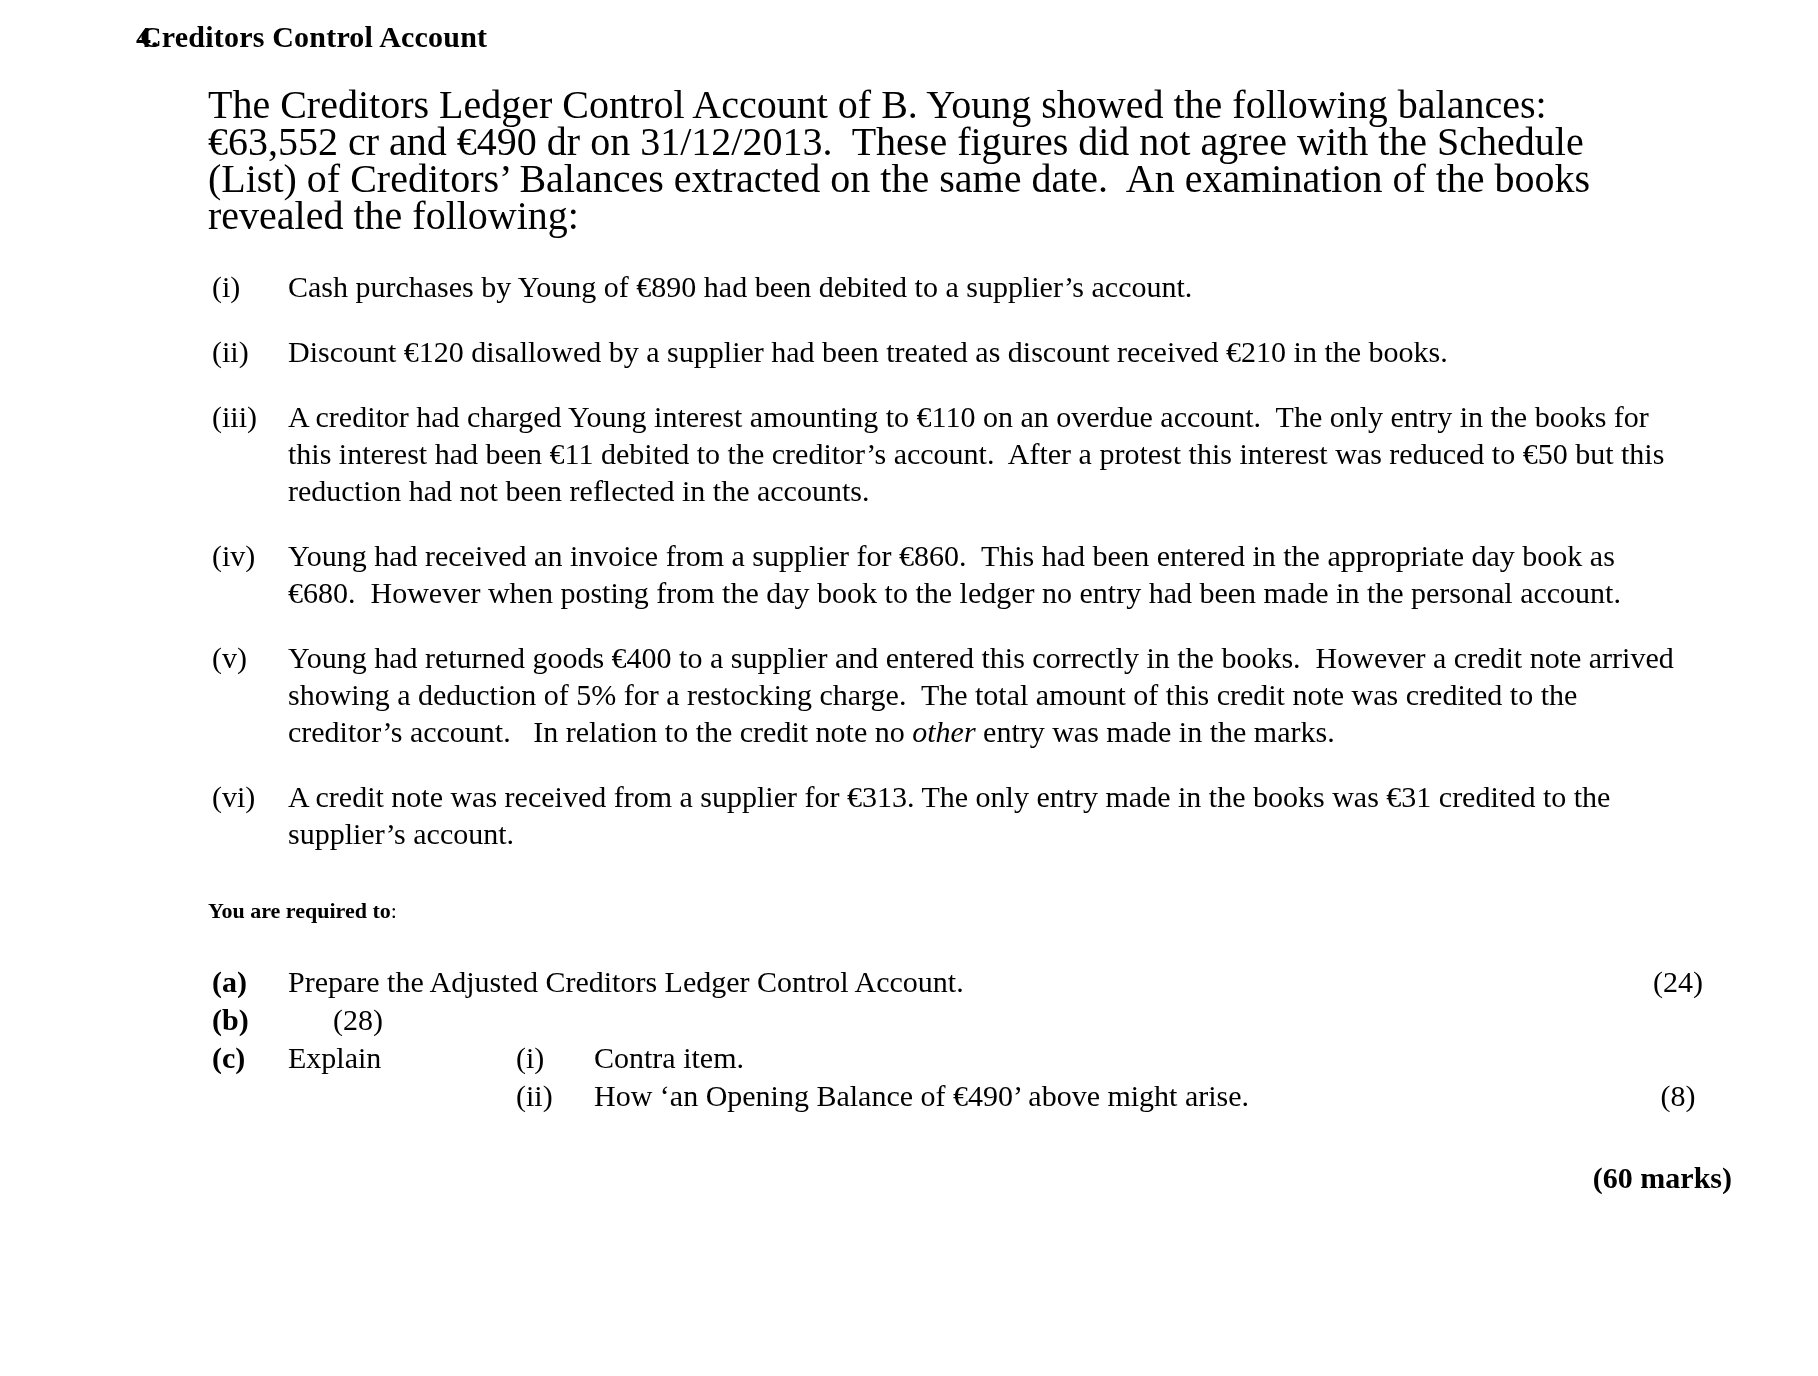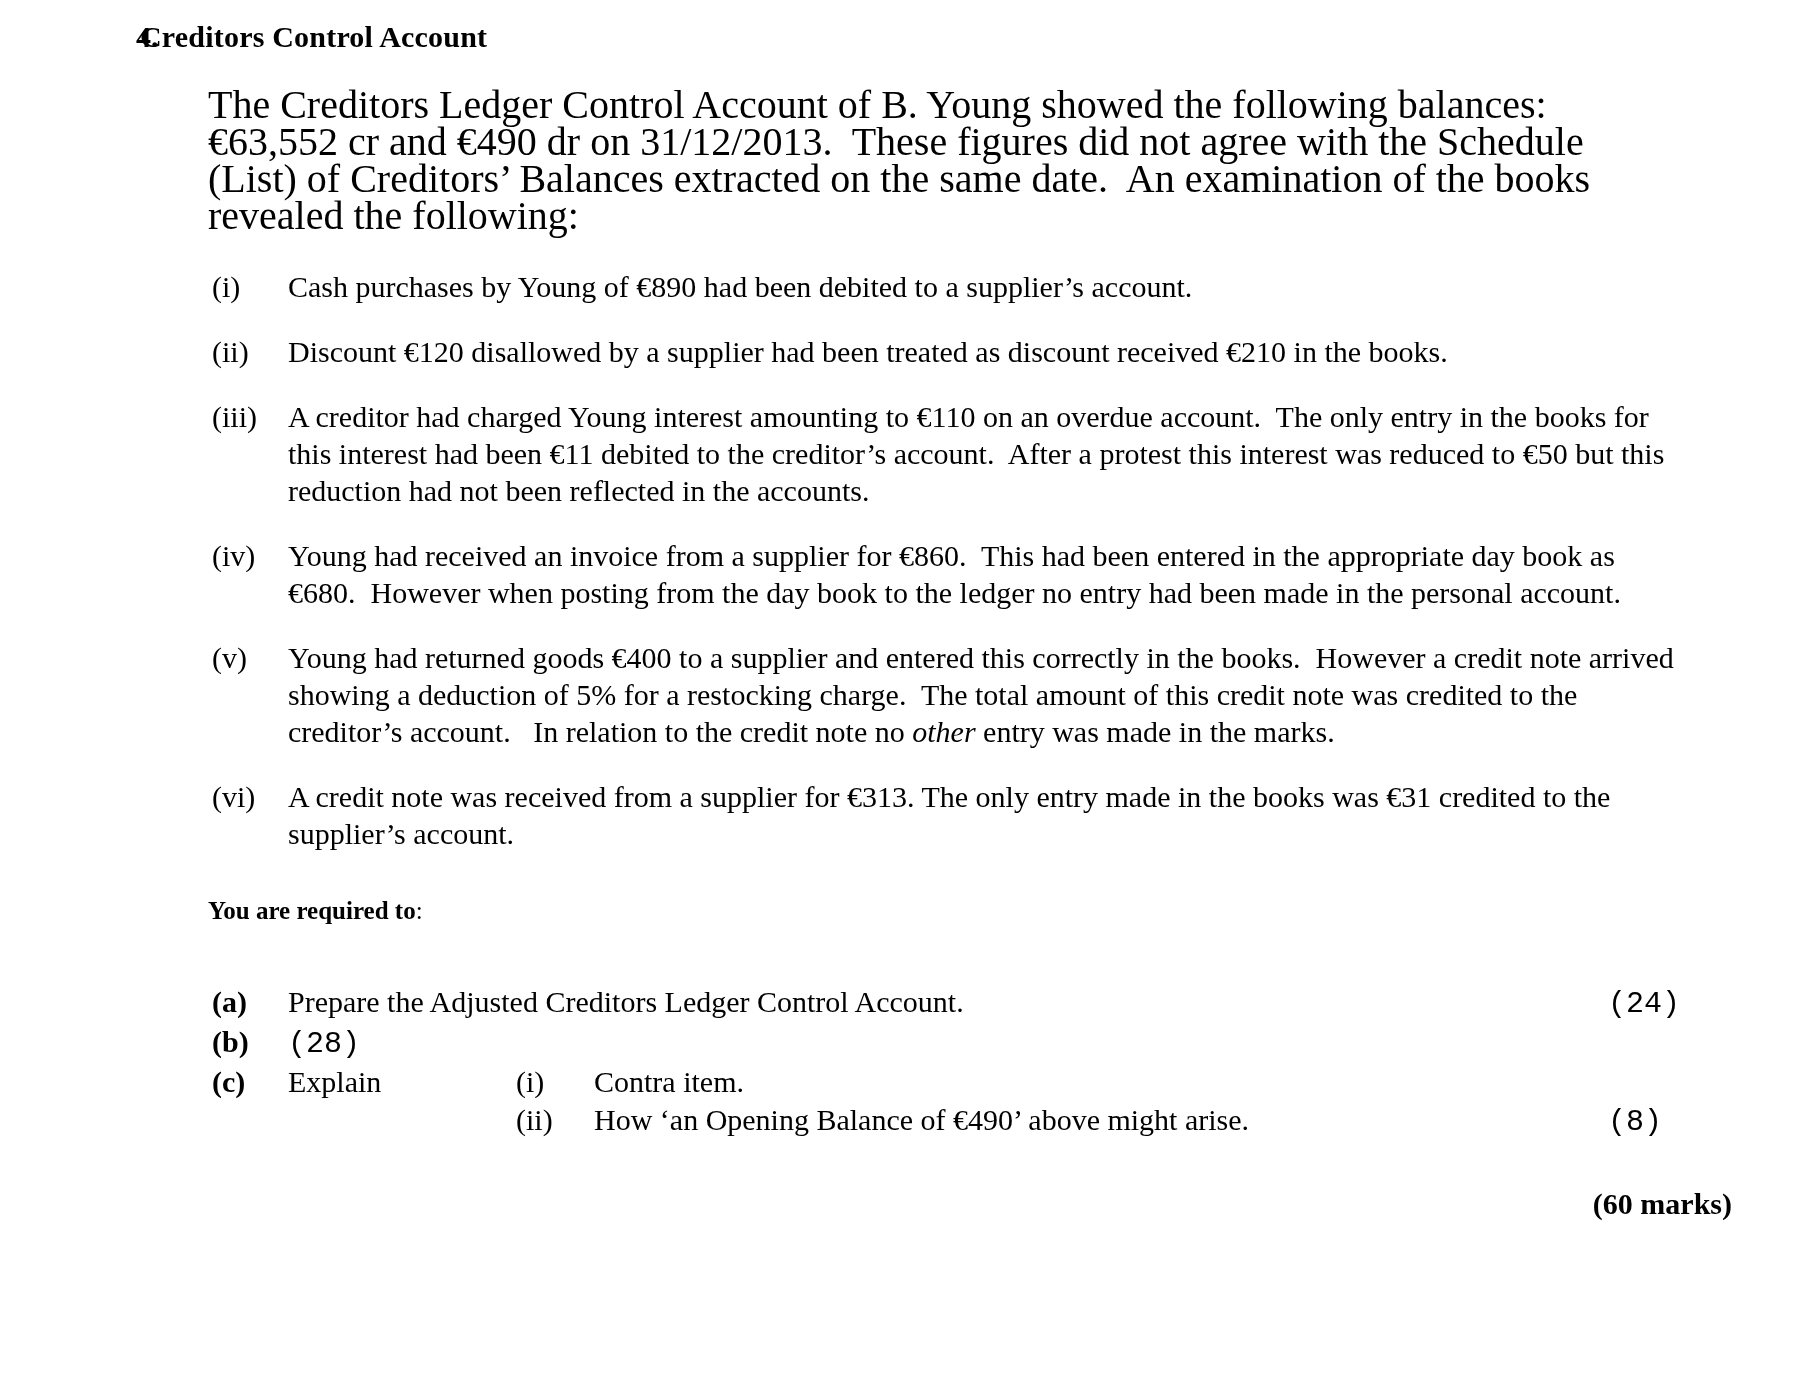--- a/index.html
+++ b/index.html
@@ -76,21 +76,21 @@
   }
   .item-text {
     flex: 1 1 auto;
     max-width: 1400px;
     white-space: pre-wrap;
   }
   .item-text em { font-style: italic; text-align: center; }
 
   
   .required {
-    font-size: 25px;
+    font-size: 22px;
     line-height: 37px;
     margin-top: 40px;
     margin-bottom: 0;
   }
   .required b { font-weight: bold; }
 
   
   .reqs {
     margin-top: 34px;
   }
@@ -116,29 +116,27 @@
   }
   .req-sub-marker {
     flex: 0 0 78px;
     width: 78px;
   }
   .req-sub-text {
     flex: 1 1 auto;
   }
   .req-text {
     flex: 1 1 auto;
-    margin-top: 20px;
   }
   .req-marks {
     flex: 0 0 auto;
-    text-align: left;
+    text-align: center;
     width: 150px;
     padding-right: 10px;
     box-sizing: border-box;
-    font-family: Liberation Mono, monospace;
   }
   .req-indent-sub {
     padding-left: 228px;
     box-sizing: border-box;
     display: flex;
     flex: 1 1 auto;
     align-items: baseline;
   }
 
   

